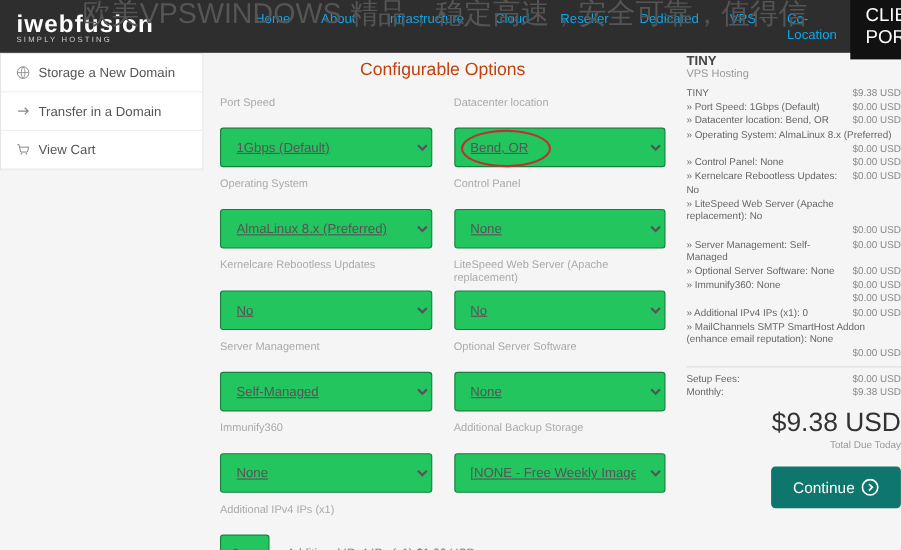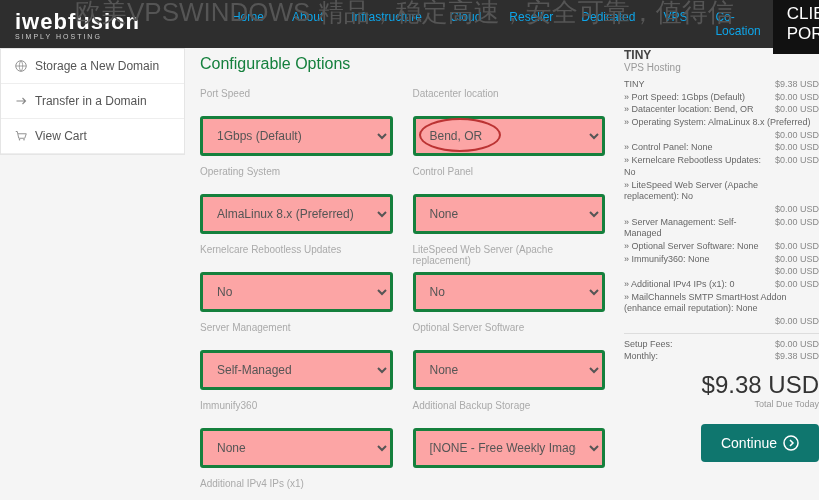--- a/index.html
+++ b/index.html
@@ -12,25 +12,25 @@
 .logo-sub { color: #ccc; font-size: 7px; letter-spacing: 2px; display: block; margin-top: -2px; }
 .navitems { display: flex; margin-left: 80px; gap: 28px; }
 .navitems span { color: #0ea5e9; font-size: 12px; cursor: pointer; }
 .portal-btn { margin-left: auto; background: #111; color: #fff; padding: 10px 14px; font-size: 17px; cursor: pointer; }
 
 .sidebar { position: absolute; top: 48px; left: 0; width: 185px; background: #fff; border: 1px solid #e5e5e5; }
 .side-item { padding: 10px 14px; font-size: 12px; color: #555; border-bottom: 1px solid #eee; cursor: pointer; display: flex; align-items: center; gap: 8px; }
 .side-item svg { width: 12px; height: 12px; fill: #888; }
 
 .main { position: absolute; top: 55px; left: 200px; width: 405px; }
-.main h2 { color: #15803d; font-size: 16px; font-weight: normal; margin-bottom: 15px; }
+.main h2 { text-align: center; color: #c2410c; font-size: 16px; font-weight: normal; margin-bottom: 15px; }
 .row { display: flex; gap: 20px; margin-bottom: 10px; }
 .col { flex: 1; }
 .col label { display: block; font-size: 10px; color: #aaa; margin-bottom: 4px; min-height: 24px; }
-.col select, .col input { width: 100%; padding: 9px 10px; border: 3px solid #15803d; background: #fca5a5; font-size: 12px; color: #555; border-radius: 3px; }
+.col select, .col input { width: 100%; padding: 9px 10px; border: 1px solid #15803d; background: #22c55e; font-size: 12px; color: #555; border-radius: 3px; text-decoration: underline; }
 .col input { width: 45px; }
 .addon-line { font-size: 11px; color: #777; display: flex; align-items: center; gap: 8px; }
 .circled { position: relative; }
 .circled::after { content: ""; position: absolute; left: 6px; top: 2px; width: 78px; height: 30px; border: 2px solid #b33; border-radius: 50%; pointer-events: none; }
 
 .summary { position: absolute; top: 48px; right: 0; width: 195px; font-size: 9px; color: #666; }
 .summary .title { font-weight: bold; font-size: 12px; color: #444; }
 .summary .sub { font-size: 10px; color: #999; margin-bottom: 6px; }
 .line { display: flex; justify-content: space-between; margin: 1px 0; line-height: 1.3; }
 .line .l { flex: 1; padding-right: 4px; }

